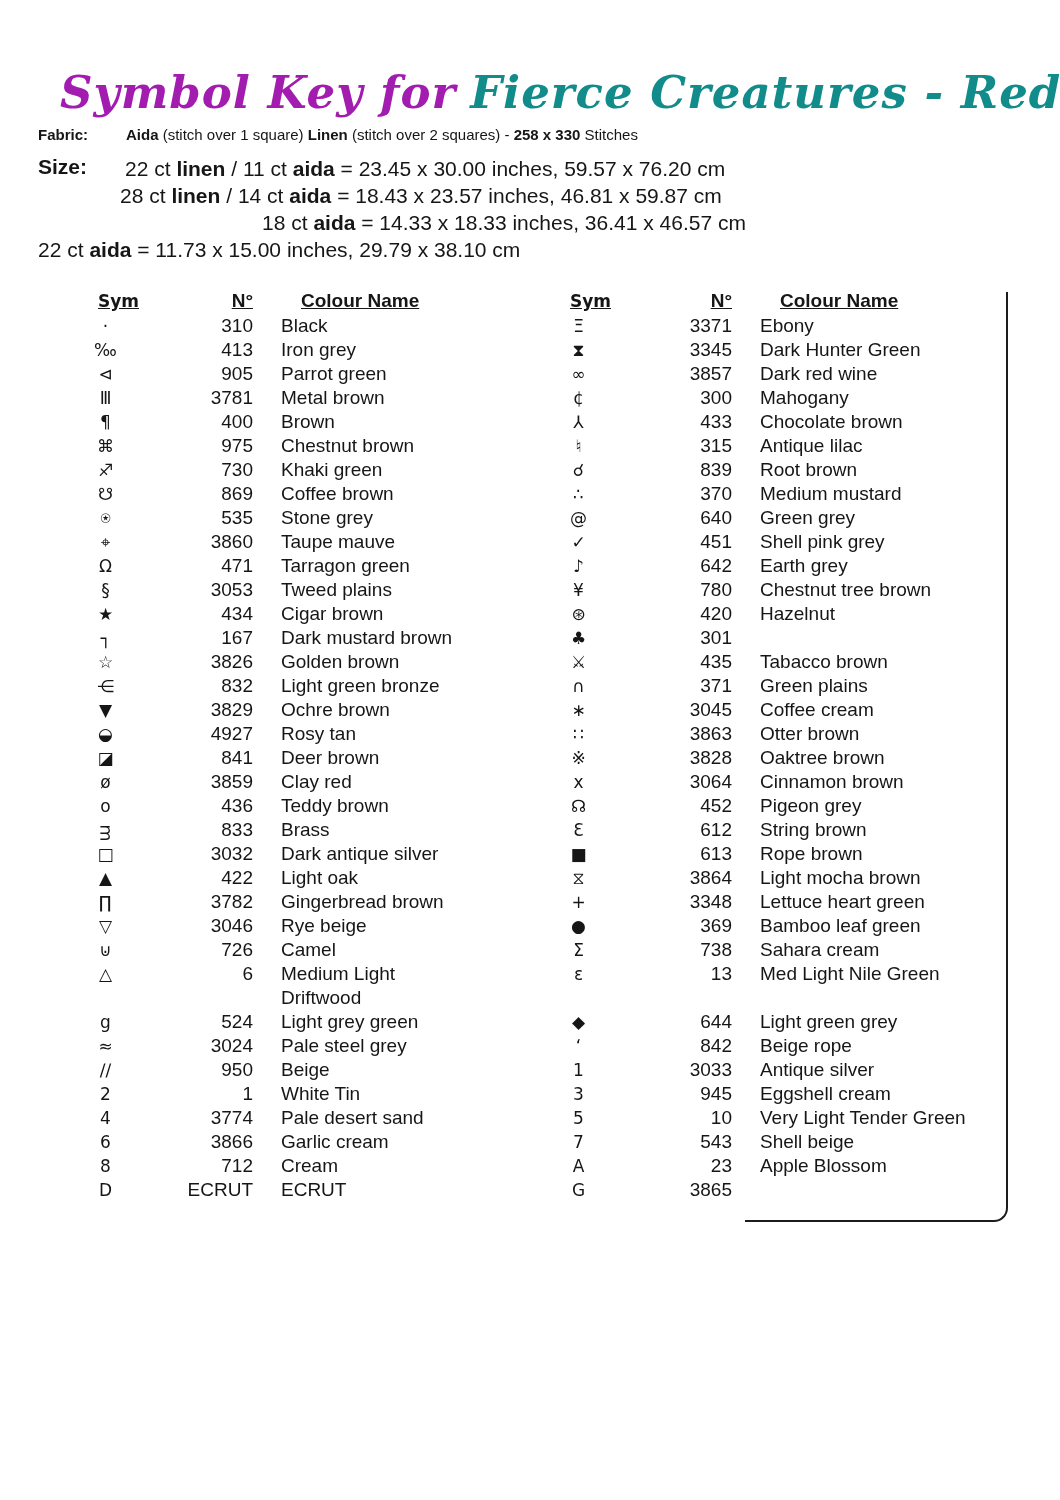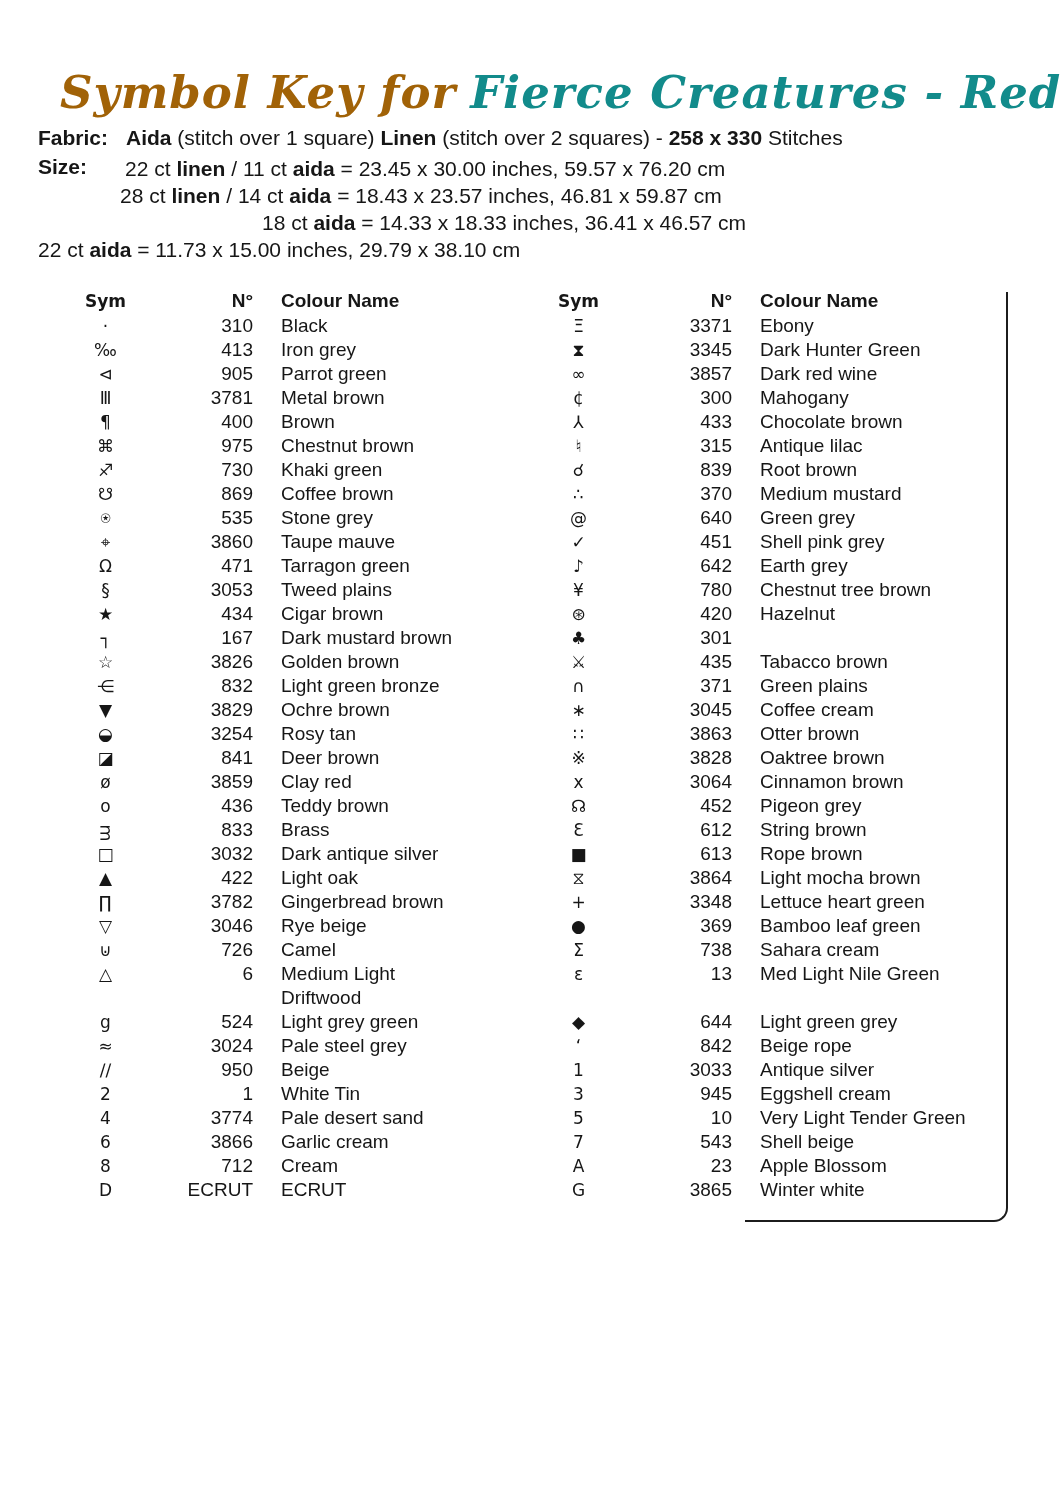--- a/index.html
+++ b/index.html
@@ -8,46 +8,46 @@
     background:#ffffff;overflow:hidden;
     font-family:"Liberation Sans",sans-serif;color:#161616;
   }
   .b{font-weight:bold;}
   
   .title{
     position:absolute;left:60px;top:66px;white-space:nowrap;
     font-family:"DejaVu Serif",serif;font-style:italic;font-weight:bold;
     font-size:45px;letter-spacing:1px;
   }
-  .title .t-black{color:#a16207;}
+  .title .t-black{color:#a21caf;}
   .title .t-teal{color:#128b8b;margin-left:14px;}
   
   .fabric-line{
-    position:absolute;left:38px;top:126px;font-size:21px;white-space:nowrap;
+    position:absolute;left:38px;top:126px;font-size:15px;white-space:nowrap;
   }
   .fabric-line .lbl{font-weight:bold;display:inline-block;width:88px;}
   
   .size-block{position:absolute;left:38px;top:155px;font-size:21px;}
   .size-block .lbl{position:absolute;left:0;top:0;font-weight:bold;}
   .size-lines{position:absolute;left:0;top:0;width:900px;}
   .size-line{height:27px;line-height:27px;white-space:nowrap;}
   .size-line:nth-child(1){margin-left:87px;}
   .size-line:nth-child(2){margin-left:82px;}
   .size-line:nth-child(3){margin-left:224px;}
   .size-line:nth-child(4){}
   
   .key-table{position:absolute;top:288px;font-size:19px;}
   .key-table.left{left:78px;width:432px;}
   .key-table.right{left:550px;width:458px;}
   .krow{display:grid;align-items:baseline;}
   .key-table.left  .krow{grid-template-columns:55px 120px 1fr;}
   .key-table.right .krow{grid-template-columns:57px 125px 1fr;}
   .khead{height:26px;font-weight:bold;}
   .khead .cell{line-height:26px;}
-  .khead .hs{}
+  .khead .hs{text-decoration:underline;margin-left:20px;}
   .cell{line-height:24px;min-height:24px;}
   .cell.sym{text-align:center;font-family:"DejaVu Sans",sans-serif;font-size:17px;}
   .cell.no{text-align:right;}
   .cell.name{padding-left:28px;white-space:pre-line;}
   
   .frame-rule{
     position:absolute;left:745px;top:292px;width:261px;height:928px;
     border-right:2px solid #1c1c1c;border-bottom:2px solid #1c1c1c;
     border-bottom-right-radius:14px;
   }
@@ -162,21 +162,21 @@
           <div class="cell no">832</div>
           <div class="cell name">Light green bronze</div>
         </div>
         <div class="krow">
           <div class="cell sym">▼</div>
           <div class="cell no">3829</div>
           <div class="cell name">Ochre brown</div>
         </div>
         <div class="krow">
           <div class="cell sym">◒</div>
-          <div class="cell no">3254</div>
+          <div class="cell no">4927</div>
           <div class="cell name">Rosy tan</div>
         </div>
         <div class="krow">
           <div class="cell sym">◪</div>
           <div class="cell no">841</div>
           <div class="cell name">Deer brown</div>
         </div>
         <div class="krow">
           <div class="cell sym">ø</div>
           <div class="cell no">3859</div>
@@ -448,20 +448,19 @@
           <div class="cell name">Shell beige</div>
         </div>
         <div class="krow">
           <div class="cell sym">A</div>
           <div class="cell no">23</div>
           <div class="cell name">Apple Blossom</div>
         </div>
         <div class="krow">
           <div class="cell sym">G</div>
           <div class="cell no">3865</div>
-          <div class="cell name">Winter white</div>
         </div>
       </div>
   </div>
 
   <div class="frame-rule"></div>
 
 </div>
 
 </body></html>

